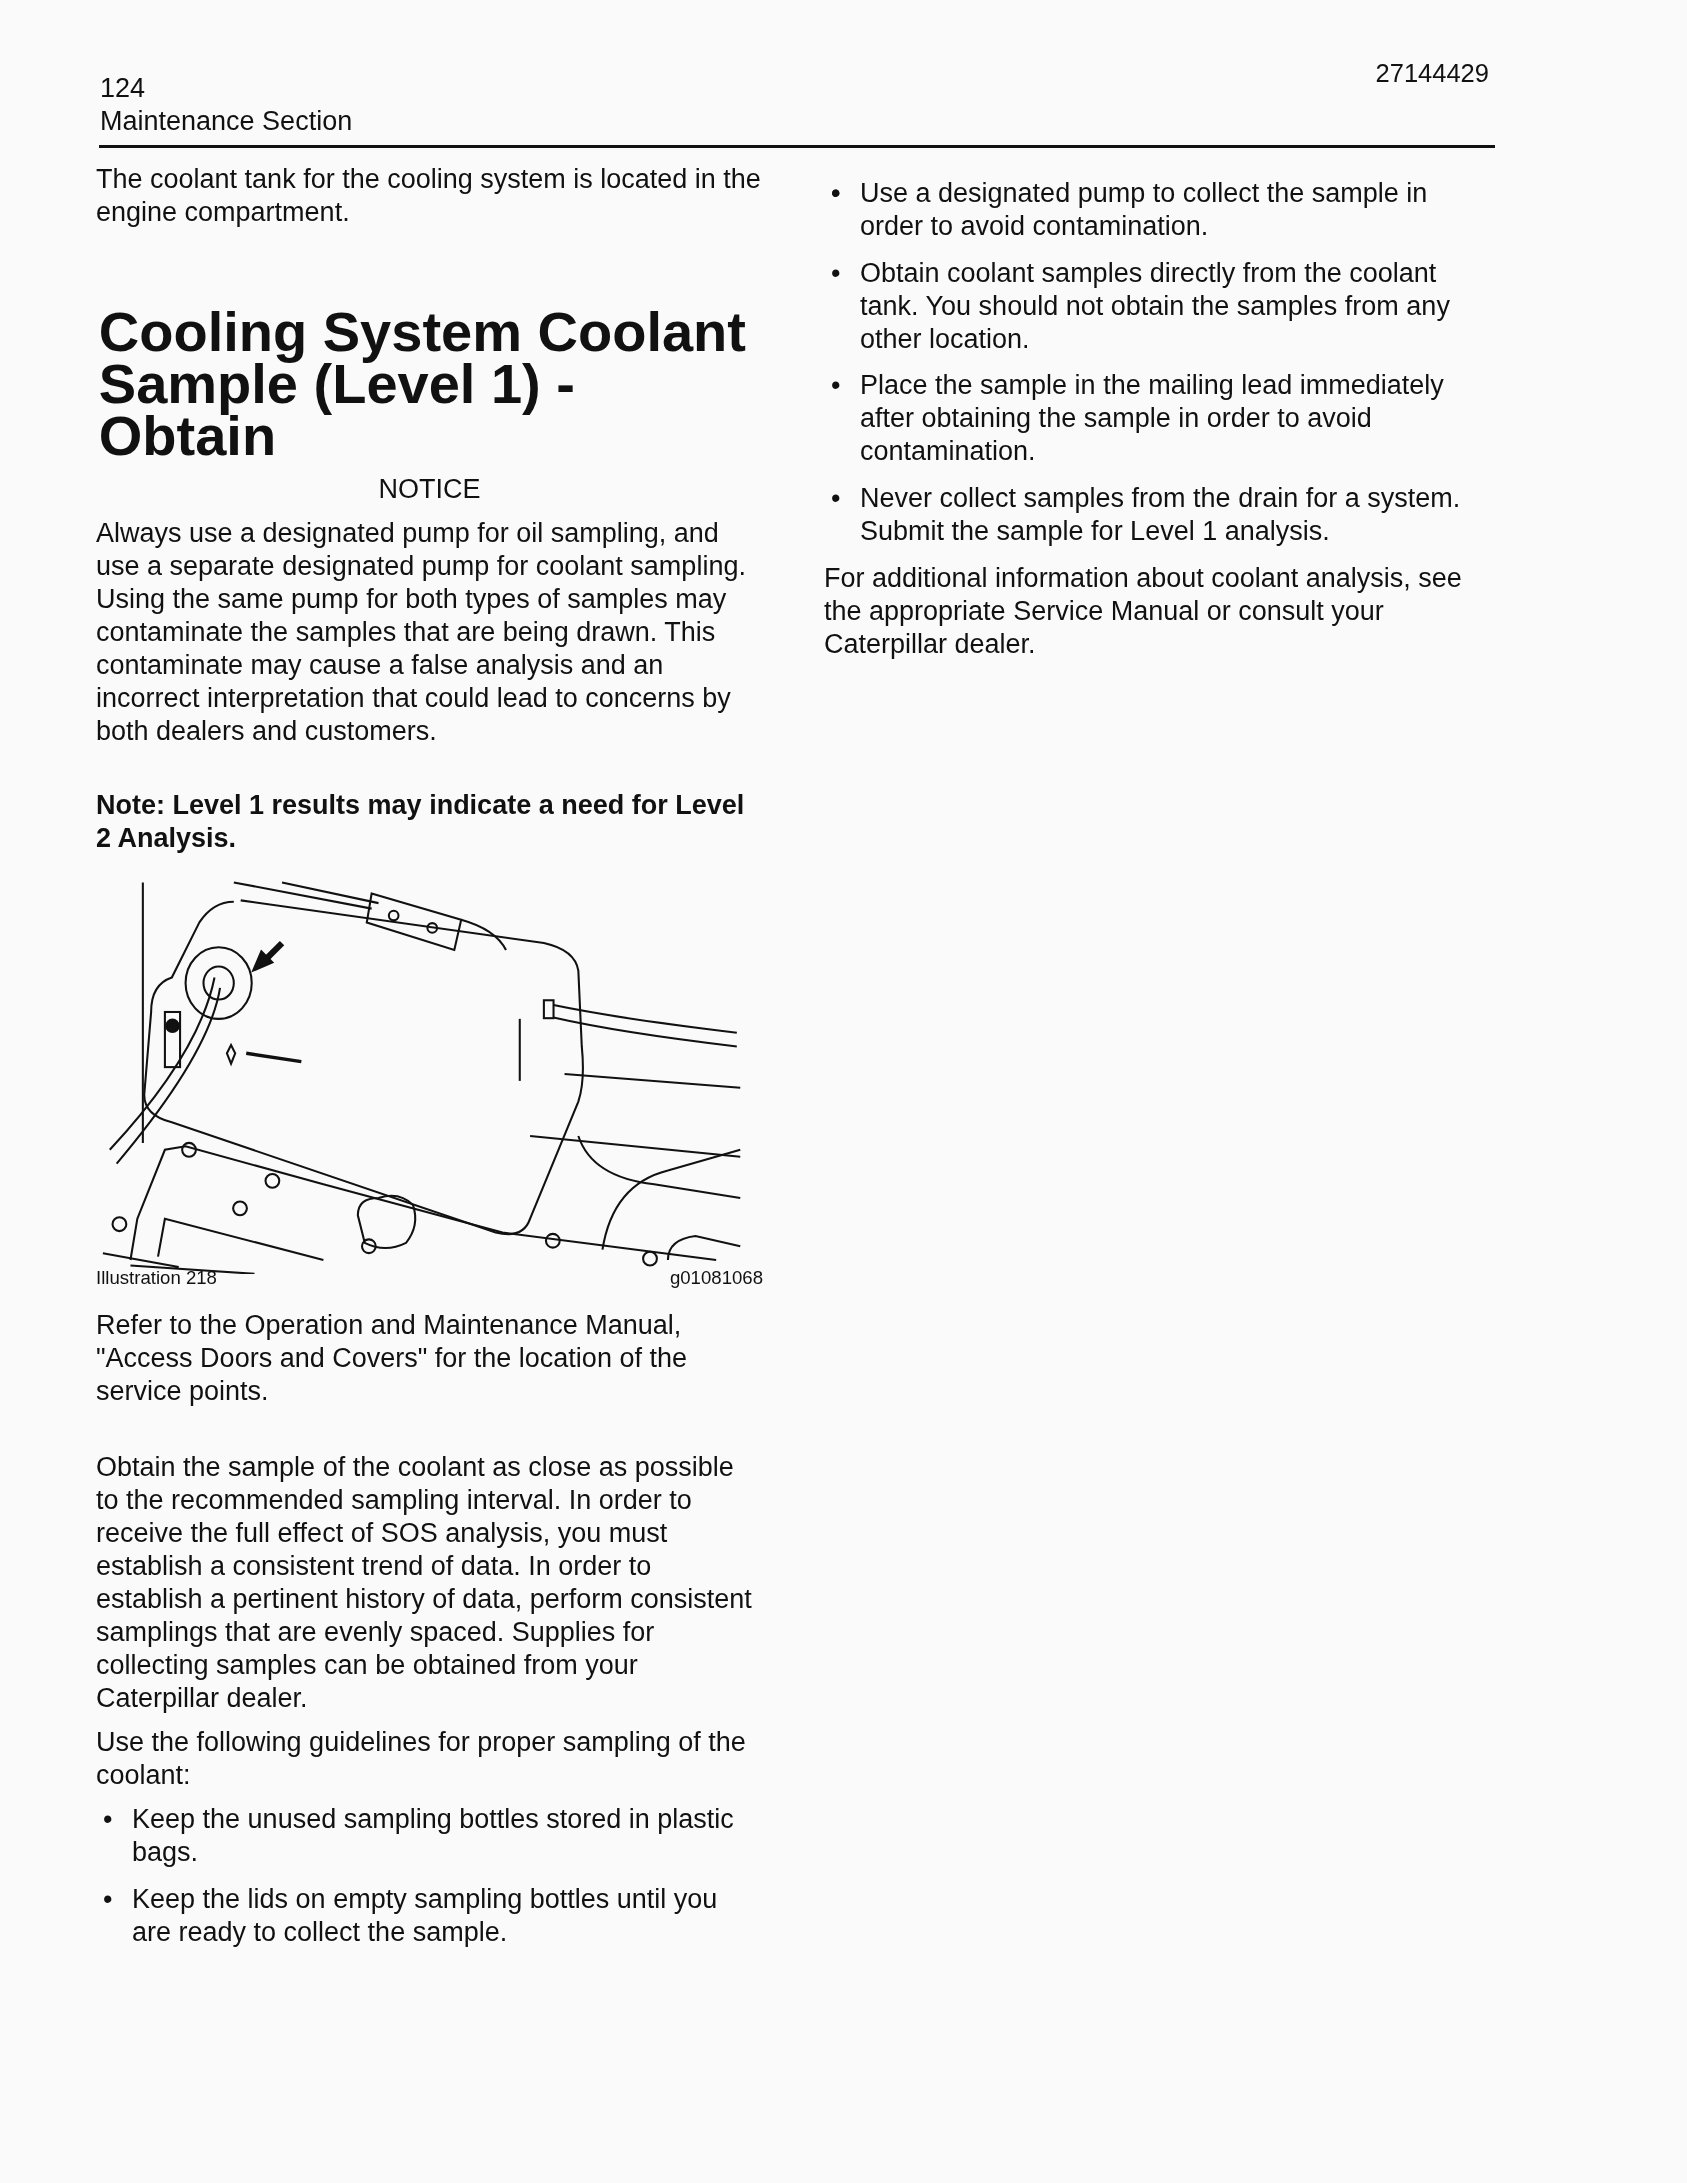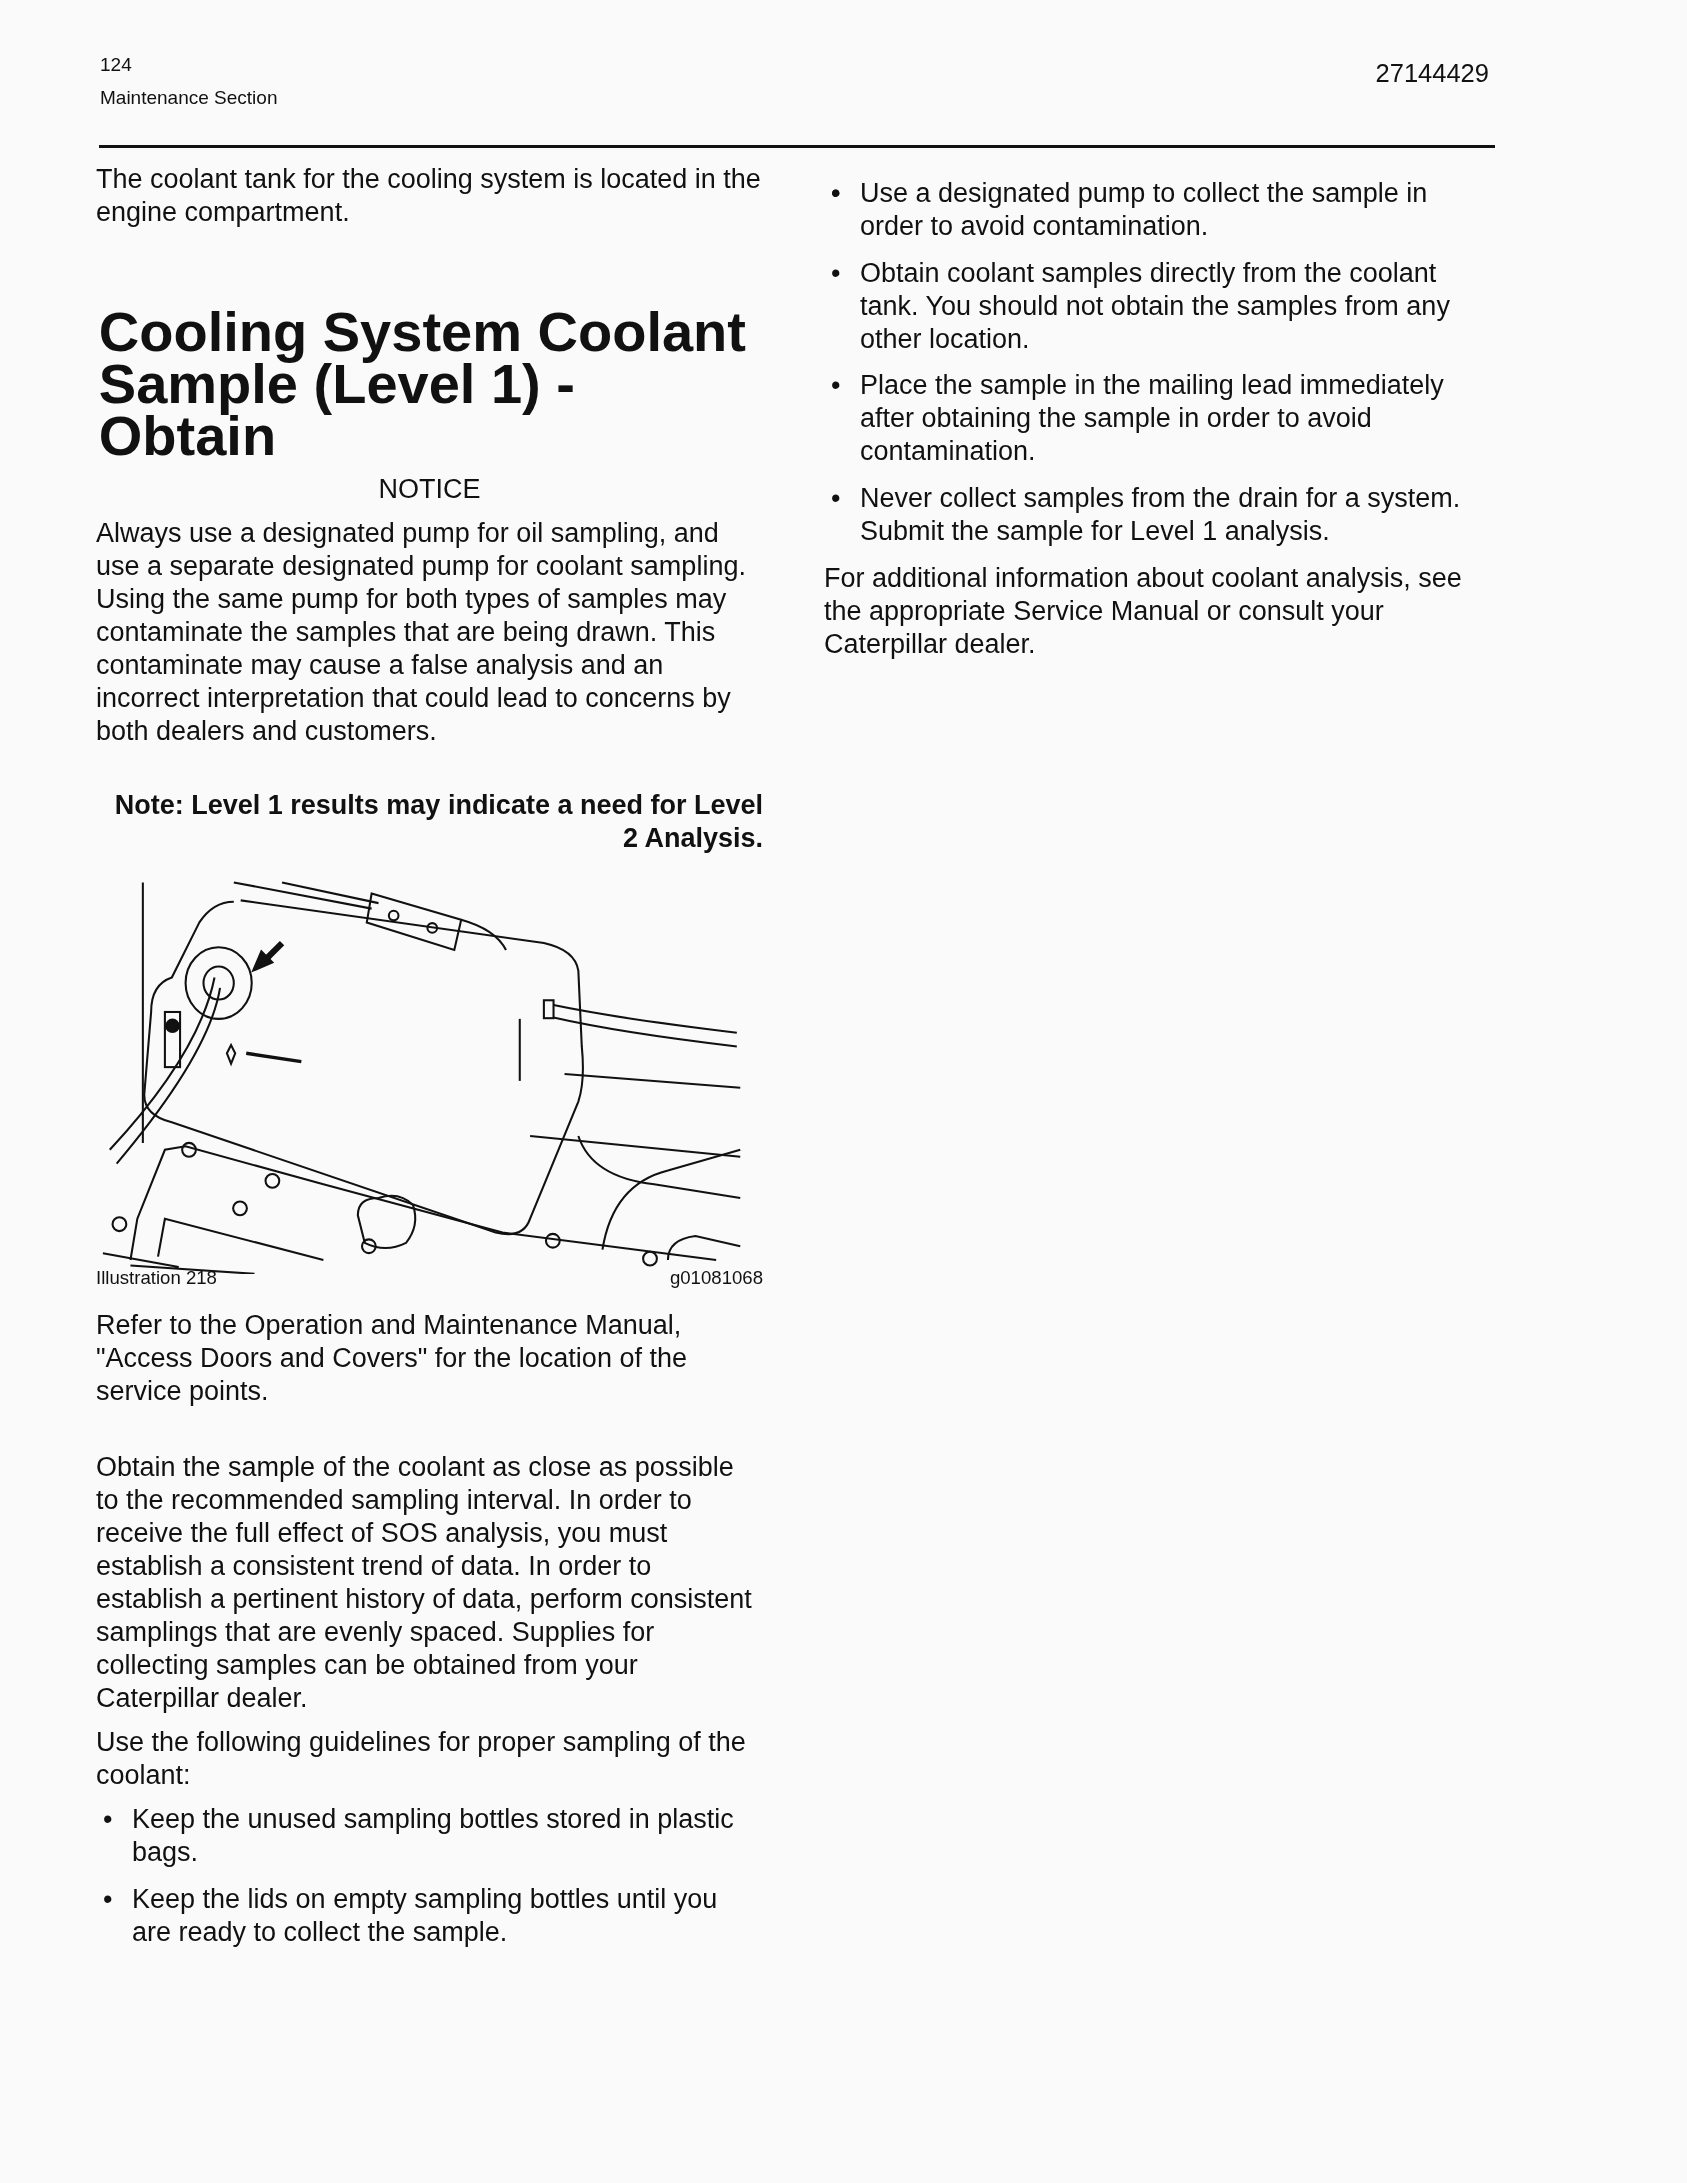--- a/index.html
+++ b/index.html
@@ -1,31 +1,31 @@
 <!DOCTYPE html>
 <html style="font-size:11px"><head>
 <meta charset="utf-8">
 <style>
   html, body { margin: 0; padding: 0; }
   body {
     width: 1687px; height: 2183px; background: #fafafa; position: relative; overflow: hidden;
     font-family: "Liberation Sans", sans-serif; color: #111;
   }
-  .hdr-left { position: absolute; left: 100px; top: 48px; font-size: 19px; line-height: 33px; }
+  .hdr-left { position: absolute; left: 100px; top: 72px; font-size: 27px; line-height: 33px; }
   .hdr-right { position: absolute; right: 198px; top: 57px; font-size: 25.5px; line-height: 33px; text-align: right; }
   .rule { position: absolute; left: 99px; top: 145px; width: 1396px; height: 3.4px; background: #111; }
   .col { position: absolute; top: 163px; width: 667px; font-size: 27px; line-height: 33px; }
   .col.left { left: 96px; }
   .col.right { left: 824px; width: 655px; }
   p { margin: 0 0 11px 0; }
   h1 {
     font-size: 56px; line-height: 52px; font-weight: bold; margin: 77px 0 11px 2.8px;
   }
   .notice { text-align: center; margin: 0 0 11px 0; }
-  .note { font-weight: bold; margin-top: 41px; text-align: right; }
+  .note { font-weight: bold; margin-top: 41px; }
   ul { list-style: none; margin: 0; padding: 0; }
   li { position: relative; padding-left: 36px; margin-bottom: 13.8px; }
   li .bullet { position: absolute; left: 6.9px; top: 0; }
   .figure { position: relative; width: 667px; height: 413px; margin-top: 19.3px; }
   .figure svg { width: 667px; height: 400px; display: block; }
   .caption { display: flex; justify-content: space-between; font-size: 18.6px; line-height: 22px; margin-top: -6.9px; }
   .gap-top { margin-top: 43px; }
 </style>
 </head>
 <body>

